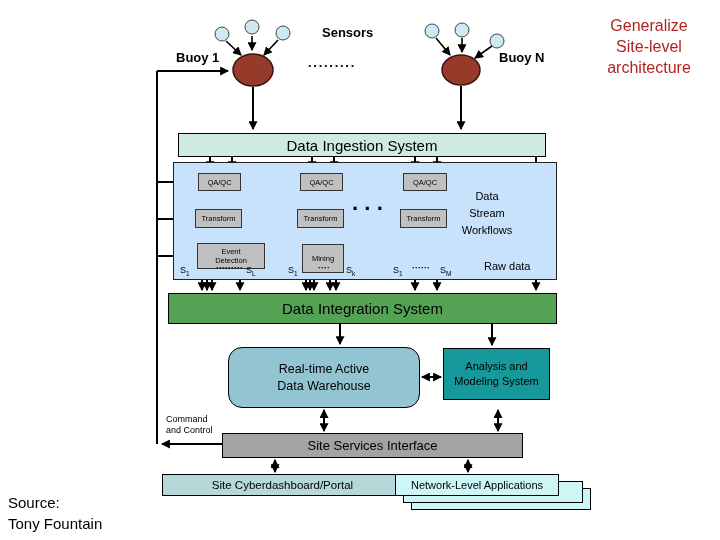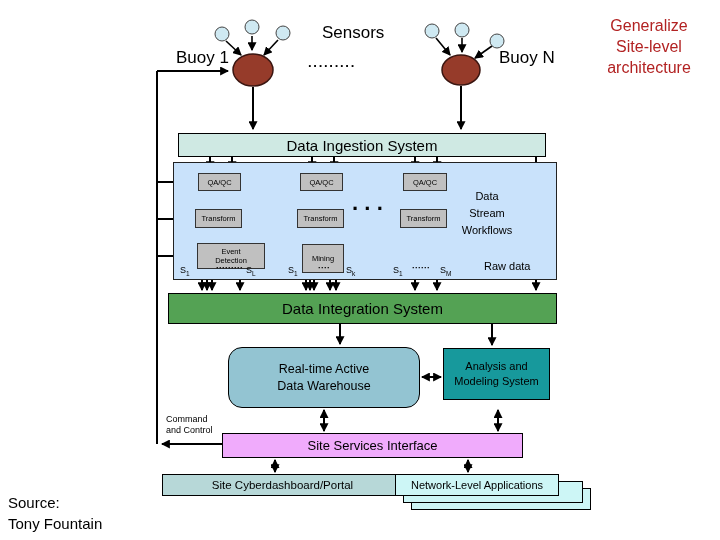--- a/index.html
+++ b/index.html
@@ -7,21 +7,21 @@
     position:relative;width:720px;height:540px;background:#ffffff;overflow:hidden;
     font-family:"Liberation Sans",sans-serif;color:#000;
   }
   .abs{position:absolute;}
   .ctr{display:flex;align-items:center;justify-content:center;text-align:center;}
   .box{border:1px solid #000;box-sizing:border-box;}
   
   #title{left:578px;top:15px;width:142px;font-size:16px;line-height:21px;
          color:#b22222;text-align:center;}
   
-  .lbl11{font-size:17px;line-height:13px;}
+  .lbl11{font-size:13px;line-height:13px;font-weight:bold;}
   #sensors-label{left:322px;top:26px;}
   #buoy1-label{left:176px;top:51px;}
   #buoyn-label{left:499px;top:51px;}
   #buoy-dots{left:308px;top:58px;font-size:13px;font-weight:bold;letter-spacing:1px;}
   
   #ingestion{left:178px;top:133px;width:368px;height:24px;background:#cfe9e3;font-size:15px;}
   
   #panel{left:173px;top:162px;width:382px;height:116px;background:#c9e2fb;border:1px solid #222;}
   .gbox{background:#c0c0c0;border:1px solid #333;box-sizing:border-box;
         display:flex;align-items:center;justify-content:center;text-align:center;
@@ -31,21 +31,21 @@
   #rawdata{left:484px;top:260px;font-size:11px;}
   .slab{font-size:9px;}
   .slab sub{font-size:6.5px;}
   .sdots{font-size:9px;font-weight:bold;letter-spacing:0px;}
   
   #integration{left:168px;top:293px;width:389px;height:31px;background:#54a254;font-size:15px;}
   
   #warehouse{left:228px;top:347px;width:192px;height:61px;background:#93c4d2;border-radius:14px;
              font-size:12.5px;line-height:17px;}
   #analysis{left:443px;top:348px;width:107px;height:52px;background:#17999c;font-size:11px;line-height:15px;}
-  #services{left:222px;top:433px;width:301px;height:25px;background:#f0abfc;font-size:13px;text-align:right;}
+  #services{left:222px;top:433px;width:301px;height:25px;background:#a3a3a3;font-size:13px;text-align:right;}
   #command{left:166px;top:414px;font-size:9px;line-height:11px;}
   
   #cyber{left:162px;top:474px;width:241px;height:22px;background:#b7d8d8;font-size:11.5px;}
   .napp{background:#cdf6f6;border:1px solid #000;box-sizing:border-box;}
   #napp-back{left:411px;top:488px;width:180px;height:22px;}
   #napp-mid{left:403px;top:481px;width:180px;height:22px;}
   #napp-front{left:395px;top:474px;width:164px;height:22px;font-size:11px;}
   #source{left:8px;top:492px;font-size:15px;line-height:21px;}
   svg.overlay{position:absolute;left:0;top:0;pointer-events:none;}
   svg .ln{stroke:#000;stroke-width:2;fill:none;}

